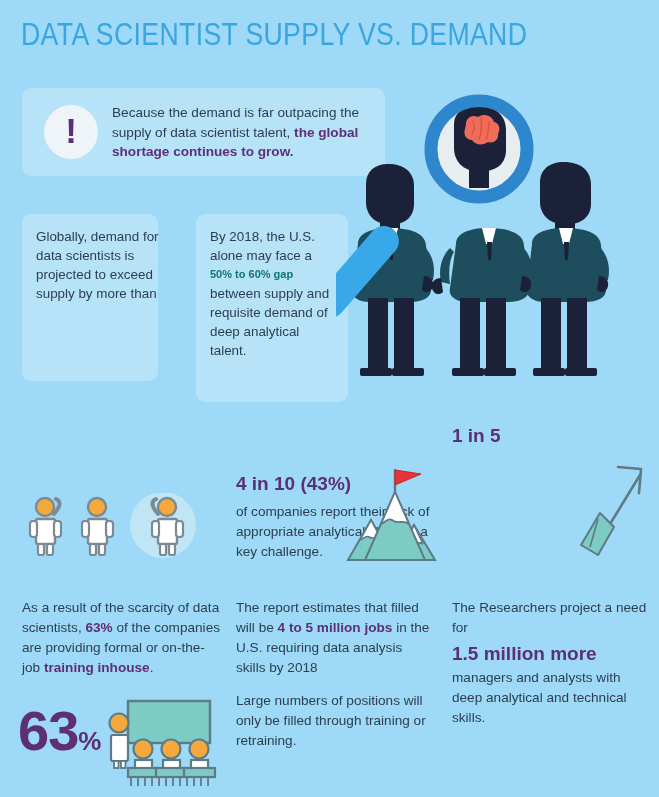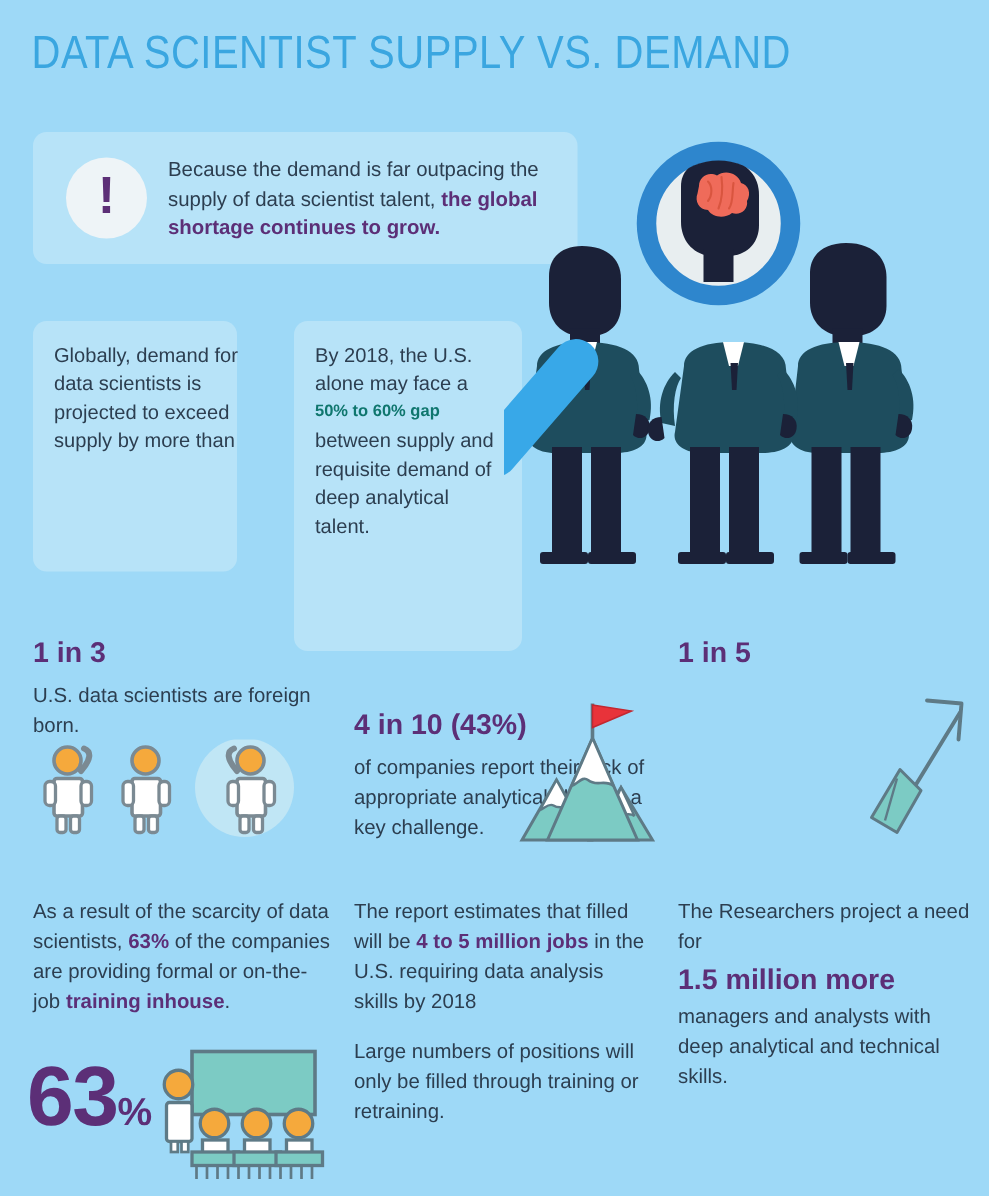--- a/index.html
+++ b/index.html
@@ -86,21 +86,21 @@
   }
 
   
   .statbox {
     position: absolute;
     background: #b7e3f8;
     border-radius: 9px;
     box-sizing: border-box;
   }
   .statbox.left  { left: 22px;  top: 214px; width: 136px; height: 167px; }
-  .statbox.right { left: 196px; top: 214px; width: 152px; height: 220px; }
+  .statbox.right { left: 196px; top: 214px; width: 152px; height: 188px; }
 
   .sb-text {
     position: absolute;
     left: 14px;
     top: 13px;
     width: 128px;
     font-size: 13.4px;
     line-height: 19px;
     color: #2c3e50;
   }
@@ -263,24 +263,20 @@
         <g clip-path="url(#lensclip)">
           <path d="M118 48 C118 37 127 30 142 30 C159 30 170 39 170 54 L170 74 C170 87 161 95 147 95 L141 95 C127 95 118 85 118 72 Z" fill="#1b2138"></path>
           <rect x="133" y="90" width="20" height="22" fill="#1b2138"></rect>
           <path d="M130 48 C130 42 136 38 142 41 C147 37 156 39 158 46 C163 47 165 53 162 58 C163 64 157 68 152 66 C147 70 139 69 136 64 C130 64 127 58 129 53 Z" fill="#ef6b5a"></path>
           <path d="M136 45 C139 48 139 54 136 58 M145 42 C146 50 145 58 143 63 M153 46 C152 52 153 59 150 63" stroke="#d9553f" stroke-width="1.4" fill="none" stroke-linecap="round"></path>
         </g>
       </g>
     </svg>
   </div>
 
-  <div class="cell r2c1">
-    <div class="cell-head">1 in 3</div>
-    <div class="cell-body">U.S. data scientists are foreign born.</div>
-  </div>
 
   <div class="icon-row ic-people">
     <svg width="180" height="68" viewBox="0 0 180 68" xmlns="http://www.w3.org/2000/svg">
       <circle cx="141" cy="32" r="33" fill="#c6e7f4" opacity="0.85"></circle>
 
       <g>
         <path d="M32 21 C39 13 39 8 34 6" stroke="#7b8a93" stroke-width="4" fill="none" stroke-linecap="round"></path>
         <circle cx="23" cy="14" r="9" fill="#f5a93c" stroke="#7b8a93" stroke-width="2.4"></circle>
         <rect x="14" y="26" width="19" height="25" rx="2" fill="#ffffff" stroke="#7b8a93" stroke-width="2.4"></rect>
         <rect x="8" y="28" width="7" height="16" rx="3" fill="#ffffff" stroke="#7b8a93" stroke-width="2.2"></rect>

